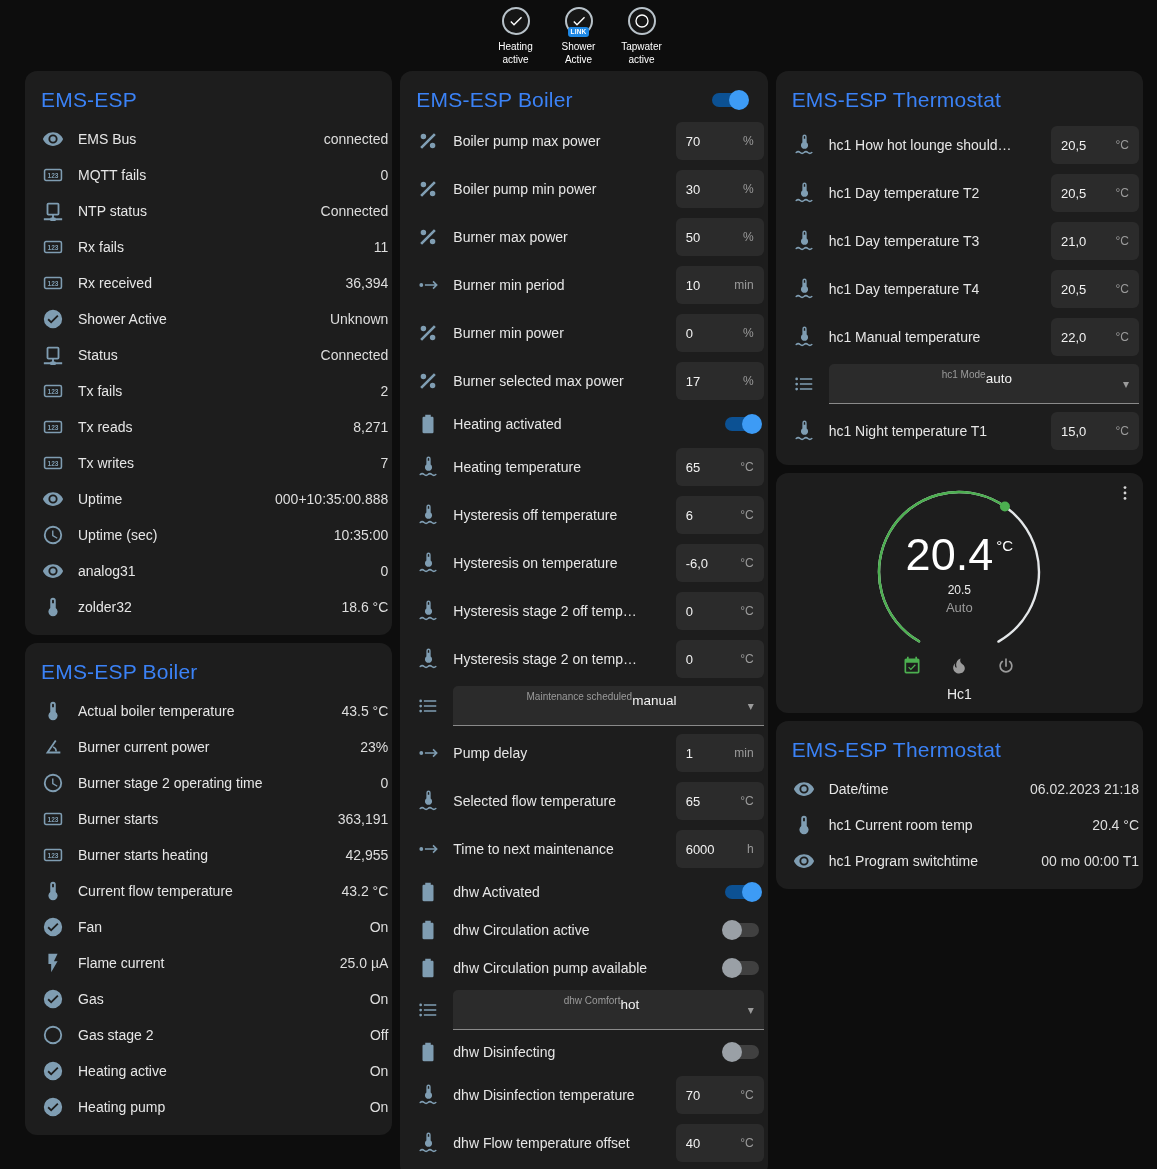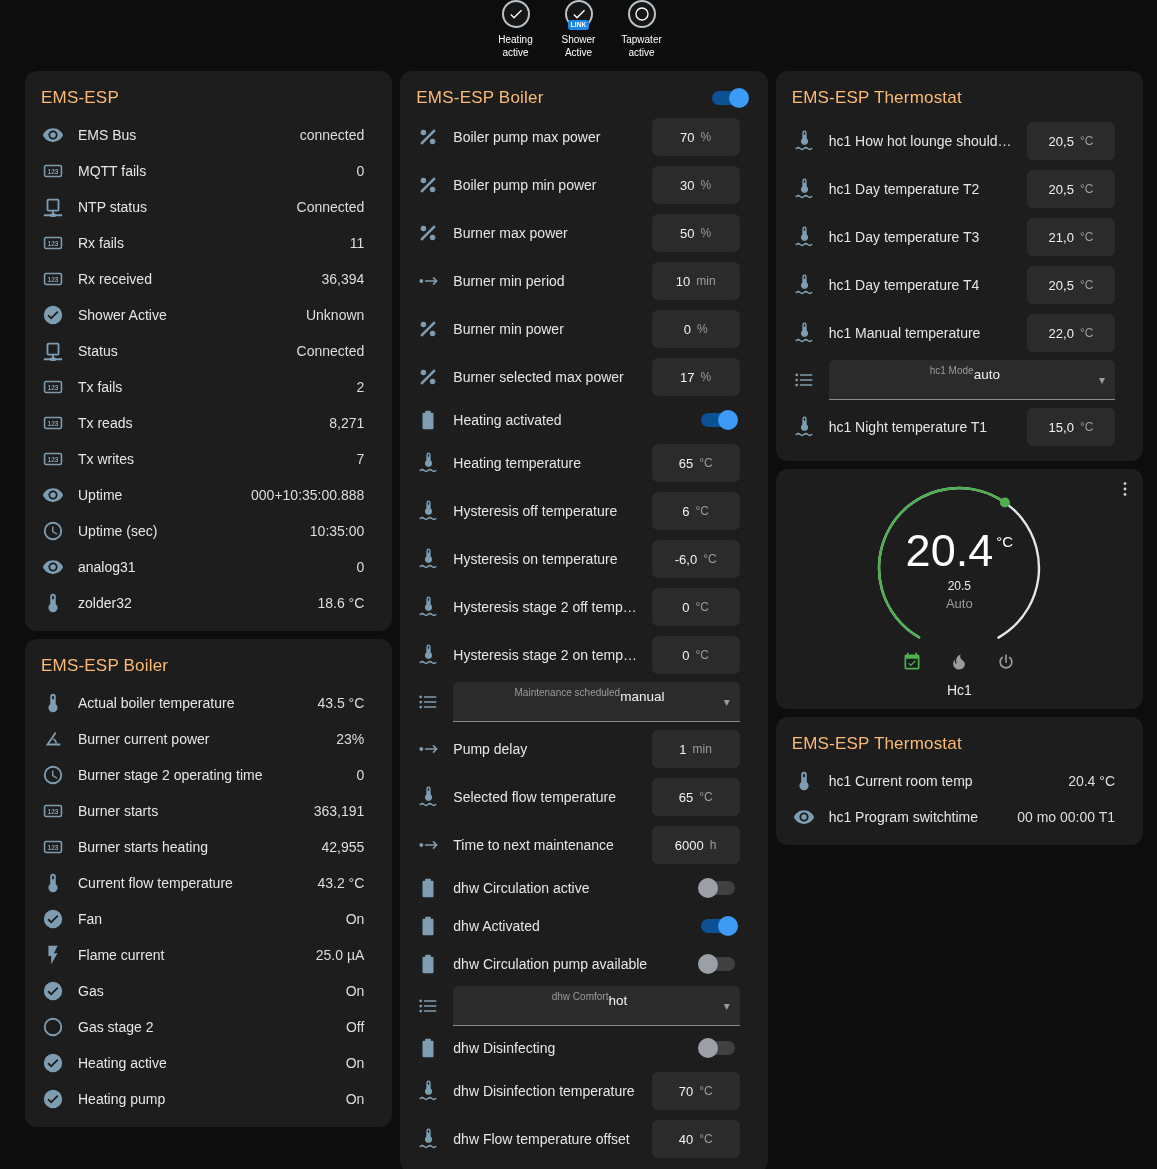--- a/index.html
+++ b/index.html
@@ -1,39 +1,39 @@
 <!DOCTYPE html>
 <html><head>
 <meta charset="utf-8">
 <style>
 *{box-sizing:border-box;margin:0;padding:0}
 html,body{background:#0d0d0d}
 body{font-family:"Liberation Sans","DejaVu Sans",sans-serif;color:#e4e4e4}
 .page{position:relative;width:1157px;height:1169px;overflow:hidden;background:#0d0d0d}
-.badges{display:flex;justify-content:center;align-items:flex-start;gap:5px;height:71px}
+.badges{display:flex;justify-content:center;align-items:flex-start;gap:5px;padding-top:7px;height:71px}
 .badge{width:58px;display:flex;flex-direction:column;align-items:center;cursor:pointer}
 .badge-circle{position:relative;width:28px;height:28px;border-radius:50%;border:2px solid #b8c2c9;background:#161616;display:flex;align-items:center;justify-content:center}
 .badge-link{position:absolute;bottom:-4px;left:50%;transform:translateX(-50%);background:#1e88e5;color:#fff;font-size:6.5px;font-weight:bold;line-height:1;padding:2px 3px;border-radius:3px;letter-spacing:.2px}
 .badge-label{margin-top:5px;font-size:10px;line-height:1.3;color:#fff;text-align:center;white-space:nowrap}
 .columns{display:grid;grid-template-columns:1fr 1fr 1fr;gap:8px;padding:0 14px 0 25px;align-items:start}
 .col{display:flex;flex-direction:column;gap:8px;min-width:0}
 .card{background:#1d1d1d;border-radius:12px;overflow:hidden}
-.card-title{font-size:17px;font-weight:400;color:#fdba74;letter-spacing:.2px}
+.card-title{font-size:21px;font-weight:400;color:#3b82f6;letter-spacing:.2px}
 .card>.card-title{padding:17px 16px 9px}
 .card-head{display:flex;align-items:center;justify-content:space-between;padding:17px 17px 5px 16px}
-.rows{padding:0 28px 10px 16px}
+.rows{padding:0 4px 10px 16px}
 .row{display:flex;align-items:center;height:36px;cursor:pointer}
 .icon{flex:none;width:24px;display:flex;align-items:center;justify-content:center;color:#7f9db2}
 .icon svg{display:block}
 .rname{flex:1;margin-left:13px;font-size:14px;color:#e6e6e6;white-space:nowrap;overflow:hidden;text-overflow:ellipsis}
 .rvalue{margin-left:8px;font-size:14px;color:#dedede;white-space:nowrap}
 .crow{display:flex;align-items:center;height:48px}
 .crow.toggle-row{height:38px}
 .crow.select-row{height:46px}
-.numbox{flex:none;margin-left:8px;width:88px;height:38px;background:#2b2b2b;border-radius:6px;display:flex;align-items:center;justify-content:center;padding:0 10px;cursor:text}
+.numbox{flex:none;margin-left:8px;width:88px;height:38px;background:#2b2b2b;border-radius:6px;display:flex;align-items:center;justify-content:space-between;padding:0 10px;cursor:text}
 .nval{font-size:13px;color:#f2f2f2;white-space:nowrap}
 .nunit{font-size:12px;color:#9b9b9b;margin-left:6px}
 .toggle{flex:none;position:relative;width:34px;height:14px;border-radius:7px;margin:0 5px 0 8px;cursor:pointer}
 .toggle.on{background:#0c5193}
 .toggle.off{background:#404040}
 .knob{position:absolute;top:-3px;width:20px;height:20px;border-radius:50%}
 .toggle.on .knob{right:-3px;background:#3d9bf5}
 .toggle.off .knob{left:-3px;background:#9aa0a6}
 .selbox{position:relative;flex:1;margin-left:13px;min-height:40px;background:#2b2b2b;border-radius:5px 5px 0 0;border-bottom:1px solid #8a8a8a;display:flex;flex-direction:row;justify-content:center;padding:5px 26px 5px 12px;cursor:pointer}
 .sel-label{font-size:10px;color:#9b9b9b}
@@ -566,33 +566,33 @@
                 <span class="nval">6000</span>
                 <span class="nunit">h</span>
               </div>
             </div>
             <div class="crow toggle-row">
               <span class="icon">
                 <svg viewBox="0 0 24 24" width="22" height="22" fill="currentColor">
                   <path d="M16.67,4H15V2H9V4H7.33A1.33,1.33 0 0,0 6,5.33V20.67C6,21.4 6.6,22 7.33,22H16.67A1.33,1.33 0 0,0 18,20.67V5.33C18,4.6 17.4,4 16.67,4Z"></path>
                 </svg>
               </span>
+              <span class="rname">dhw Activated</span>
+              <div class="toggle on">
+                <div class="knob"></div>
+              </div>
+            </div>
+            <div class="crow toggle-row">
+              <span class="icon">
+                <svg viewBox="0 0 24 24" width="22" height="22" fill="currentColor">
+                  <path d="M16.67,4H15V2H9V4H7.33A1.33,1.33 0 0,0 6,5.33V20.67C6,21.4 6.6,22 7.33,22H16.67A1.33,1.33 0 0,0 18,20.67V5.33C18,4.6 17.4,4 16.67,4Z"></path>
+                </svg>
+              </span>
               <span class="rname">dhw Circulation active</span>
               <div class="toggle off">
-                <div class="knob"></div>
-              </div>
-            </div>
-            <div class="crow toggle-row">
-              <span class="icon">
-                <svg viewBox="0 0 24 24" width="22" height="22" fill="currentColor">
-                  <path d="M16.67,4H15V2H9V4H7.33A1.33,1.33 0 0,0 6,5.33V20.67C6,21.4 6.6,22 7.33,22H16.67A1.33,1.33 0 0,0 18,20.67V5.33C18,4.6 17.4,4 16.67,4Z"></path>
-                </svg>
-              </span>
-              <span class="rname">dhw Activated</span>
-              <div class="toggle on">
                 <div class="knob"></div>
               </div>
             </div>
             <div class="crow toggle-row">
               <span class="icon">
                 <svg viewBox="0 0 24 24" width="22" height="22" fill="currentColor">
                   <path d="M16.67,4H15V2H9V4H7.33A1.33,1.33 0 0,0 6,5.33V20.67C6,21.4 6.6,22 7.33,22H16.67A1.33,1.33 0 0,0 18,20.67V5.33C18,4.6 17.4,4 16.67,4Z"></path>
                 </svg>
               </span>
               <span class="rname">dhw Circulation pump available</span>
@@ -811,20 +811,29 @@
         </div>
         <div class="gauge-name">Hc1</div>
       </section>
 
       <section class="card">
         <h2 class="card-title">EMS-ESP Thermostat</h2>
         <div class="rows">
             <div class="row">
               <span class="icon">
                 <svg viewBox="0 0 24 24" width="22" height="22" fill="currentColor">
+                  <path fill-rule="evenodd" d="M12,9A3,3 0 0,0 9,12A3,3 0 0,0 12,15A3,3 0 0,0 15,12A3,3 0 0,0 12,9M12,17A5,5 0 0,1 7,12A5,5 0 0,1 12,7A5,5 0 0,1 17,12A5,5 0 0,1 12,17M12,4.5C7,4.5 2.73,7.61 1,12C2.73,16.39 7,19.5 12,19.5C17,19.5 21.27,16.39 23,12C21.27,7.61 17,4.5 12,4.5Z"></path>
+                </svg>
+              </span>
+              <span class="rname">Date/time</span>
+              <span class="rvalue">06.02.2023 21:18</span>
+            </div>
+            <div class="row">
+              <span class="icon">
+                <svg viewBox="0 0 24 24" width="22" height="22" fill="currentColor">
                   <path d="M15,13V5A3,3 0 0,0 9,5V13A5,5 0 1,0 15,13M12,4A1,1 0 0,1 13,5V8H11V5A1,1 0 0,1 12,4Z"></path>
                 </svg>
               </span>
               <span class="rname">hc1 Current room temp</span>
               <span class="rvalue">20.4 °C</span>
             </div>
             <div class="row">
               <span class="icon">
                 <svg viewBox="0 0 24 24" width="22" height="22" fill="currentColor">
                   <path fill-rule="evenodd" d="M12,9A3,3 0 0,0 9,12A3,3 0 0,0 12,15A3,3 0 0,0 15,12A3,3 0 0,0 12,9M12,17A5,5 0 0,1 7,12A5,5 0 0,1 12,7A5,5 0 0,1 17,12A5,5 0 0,1 12,17M12,4.5C7,4.5 2.73,7.61 1,12C2.73,16.39 7,19.5 12,19.5C17,19.5 21.27,16.39 23,12C21.27,7.61 17,4.5 12,4.5Z"></path>

